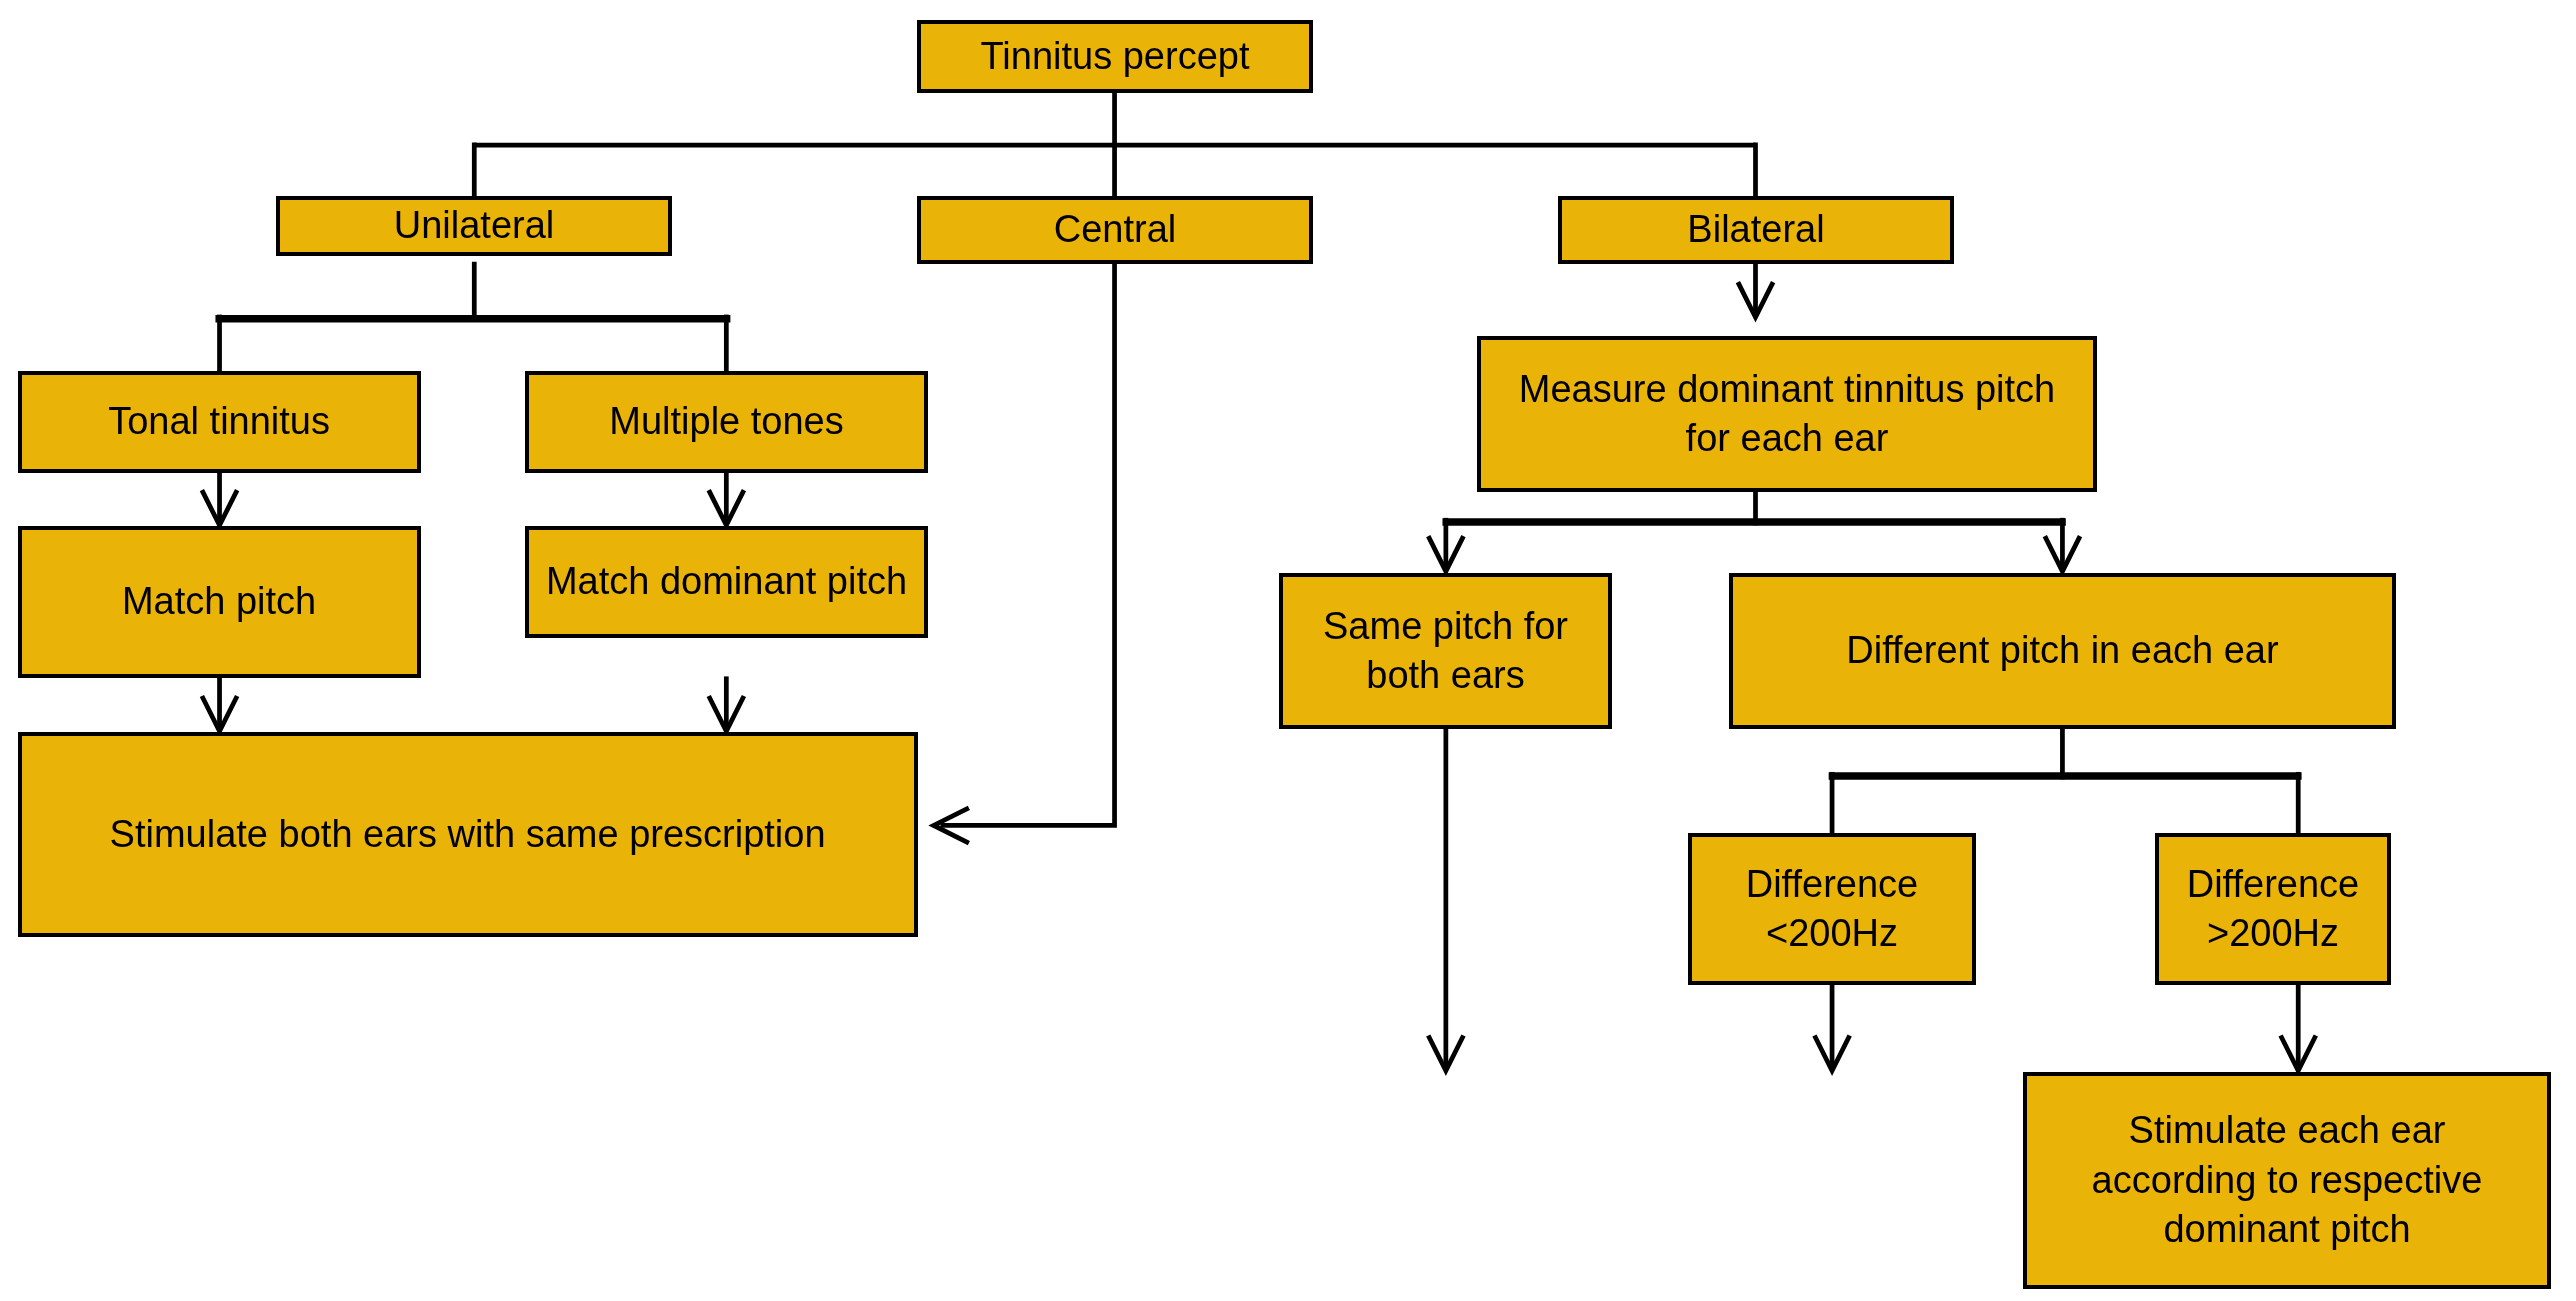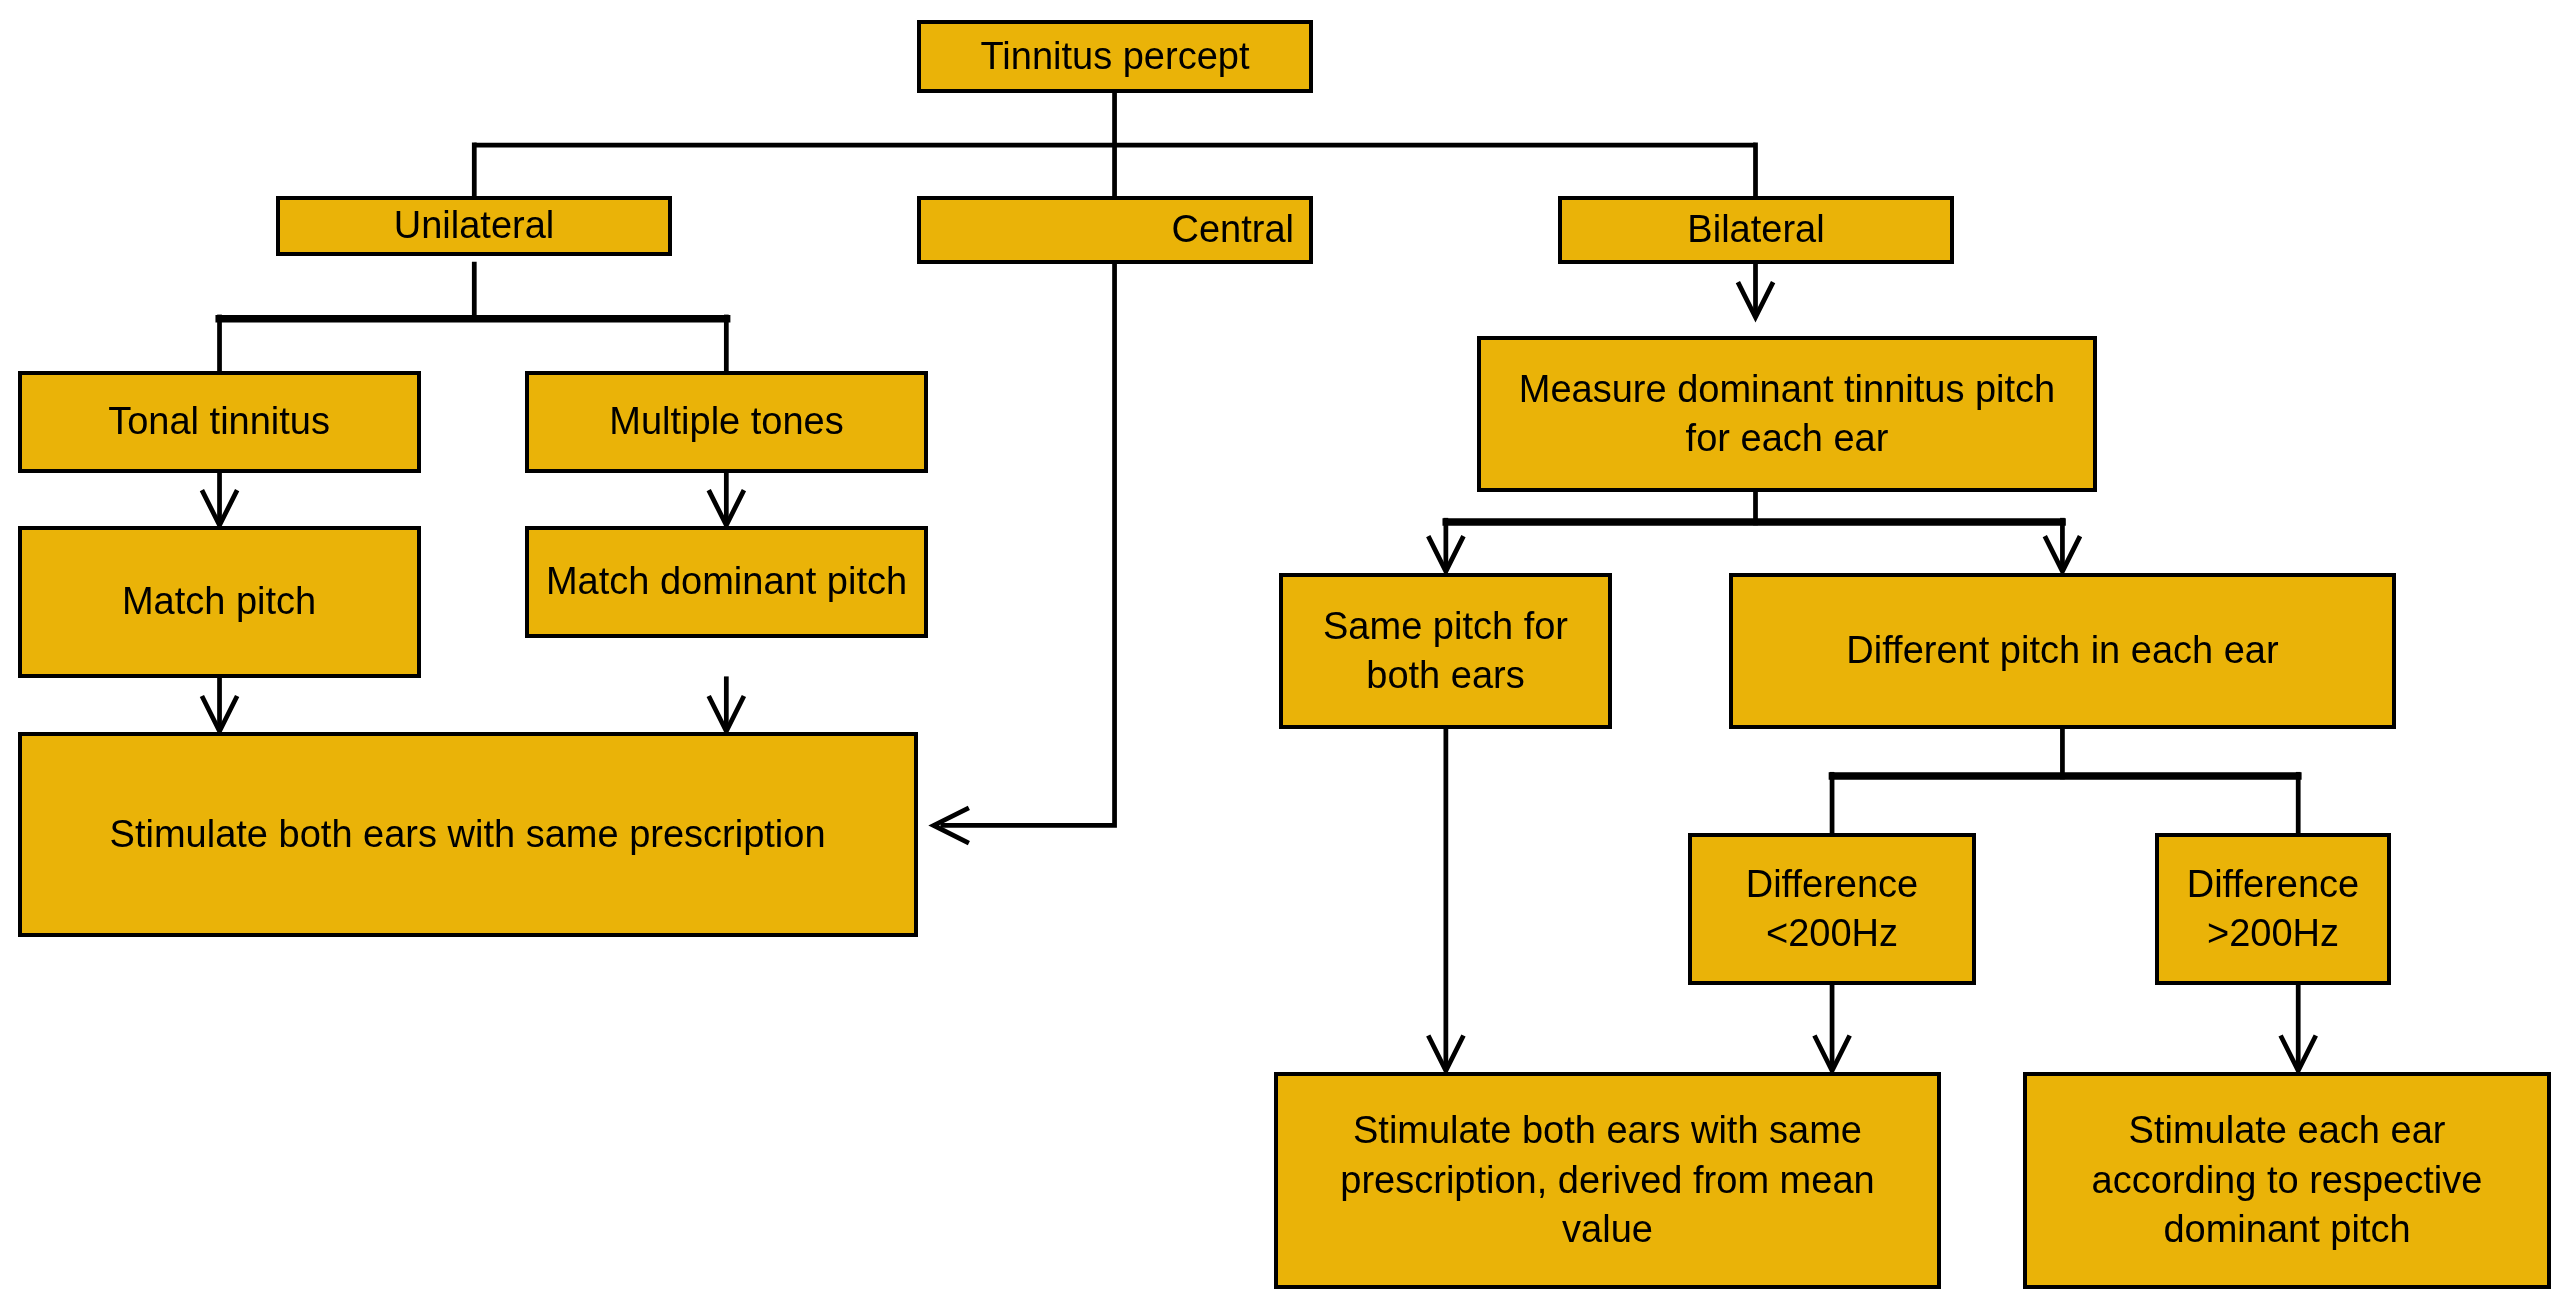--- a/index.html
+++ b/index.html
@@ -115,21 +115,21 @@
   </svg>
 
   <div class="node" style="left:917px; top:20.3px;  width:396px; height:73px;">
     <span>Tinnitus percept</span>
   </div>
 
   <div class="node" style="left:276px;  top:196px; width:396px; height:60px;">
     <span>Unilateral</span>
   </div>
 
-  <div class="node" style="left:917px; top:196px; width:396px; height:68px;justify-content:flex-end;">
+  <div class="node" style="left:917px; top:196px; width:396px; height:68px;">
     <span>Central</span>
   </div>
 
   <div class="node" style="left:1558px; top:196px; width:396px; height:68px;">
     <span>Bilateral</span>
   </div>
 
   <div class="node" style="left:17.6px;   top:371px; width:403px; height:102px;">
     <span>Tonal tinnitus</span>
   </div>
@@ -163,22 +163,19 @@
   </div>
 
   <div class="node" style="left:1688px; top:833px; width:288px; height:152px;">
     <span>Difference &lt;200Hz</span>
   </div>
 
   <div class="node" style="left:2155px; top:833px; width:236px; height:152px;">
     <span>Difference &gt;200Hz</span>
   </div>
 
-  <div class="node" style="left:1274px; top:1072px; width:667px; height:217px;">
-    <span>Stimulate both ears with same prescription, derived from mean value</span>
-  </div>
 
   <div class="node" style="left:2023px; top:1072px; width:528px; height:217px;">
     <span>Stimulate each ear according to respective dominant pitch</span>
   </div>
 
 </div>
 
 
 </body></html>

